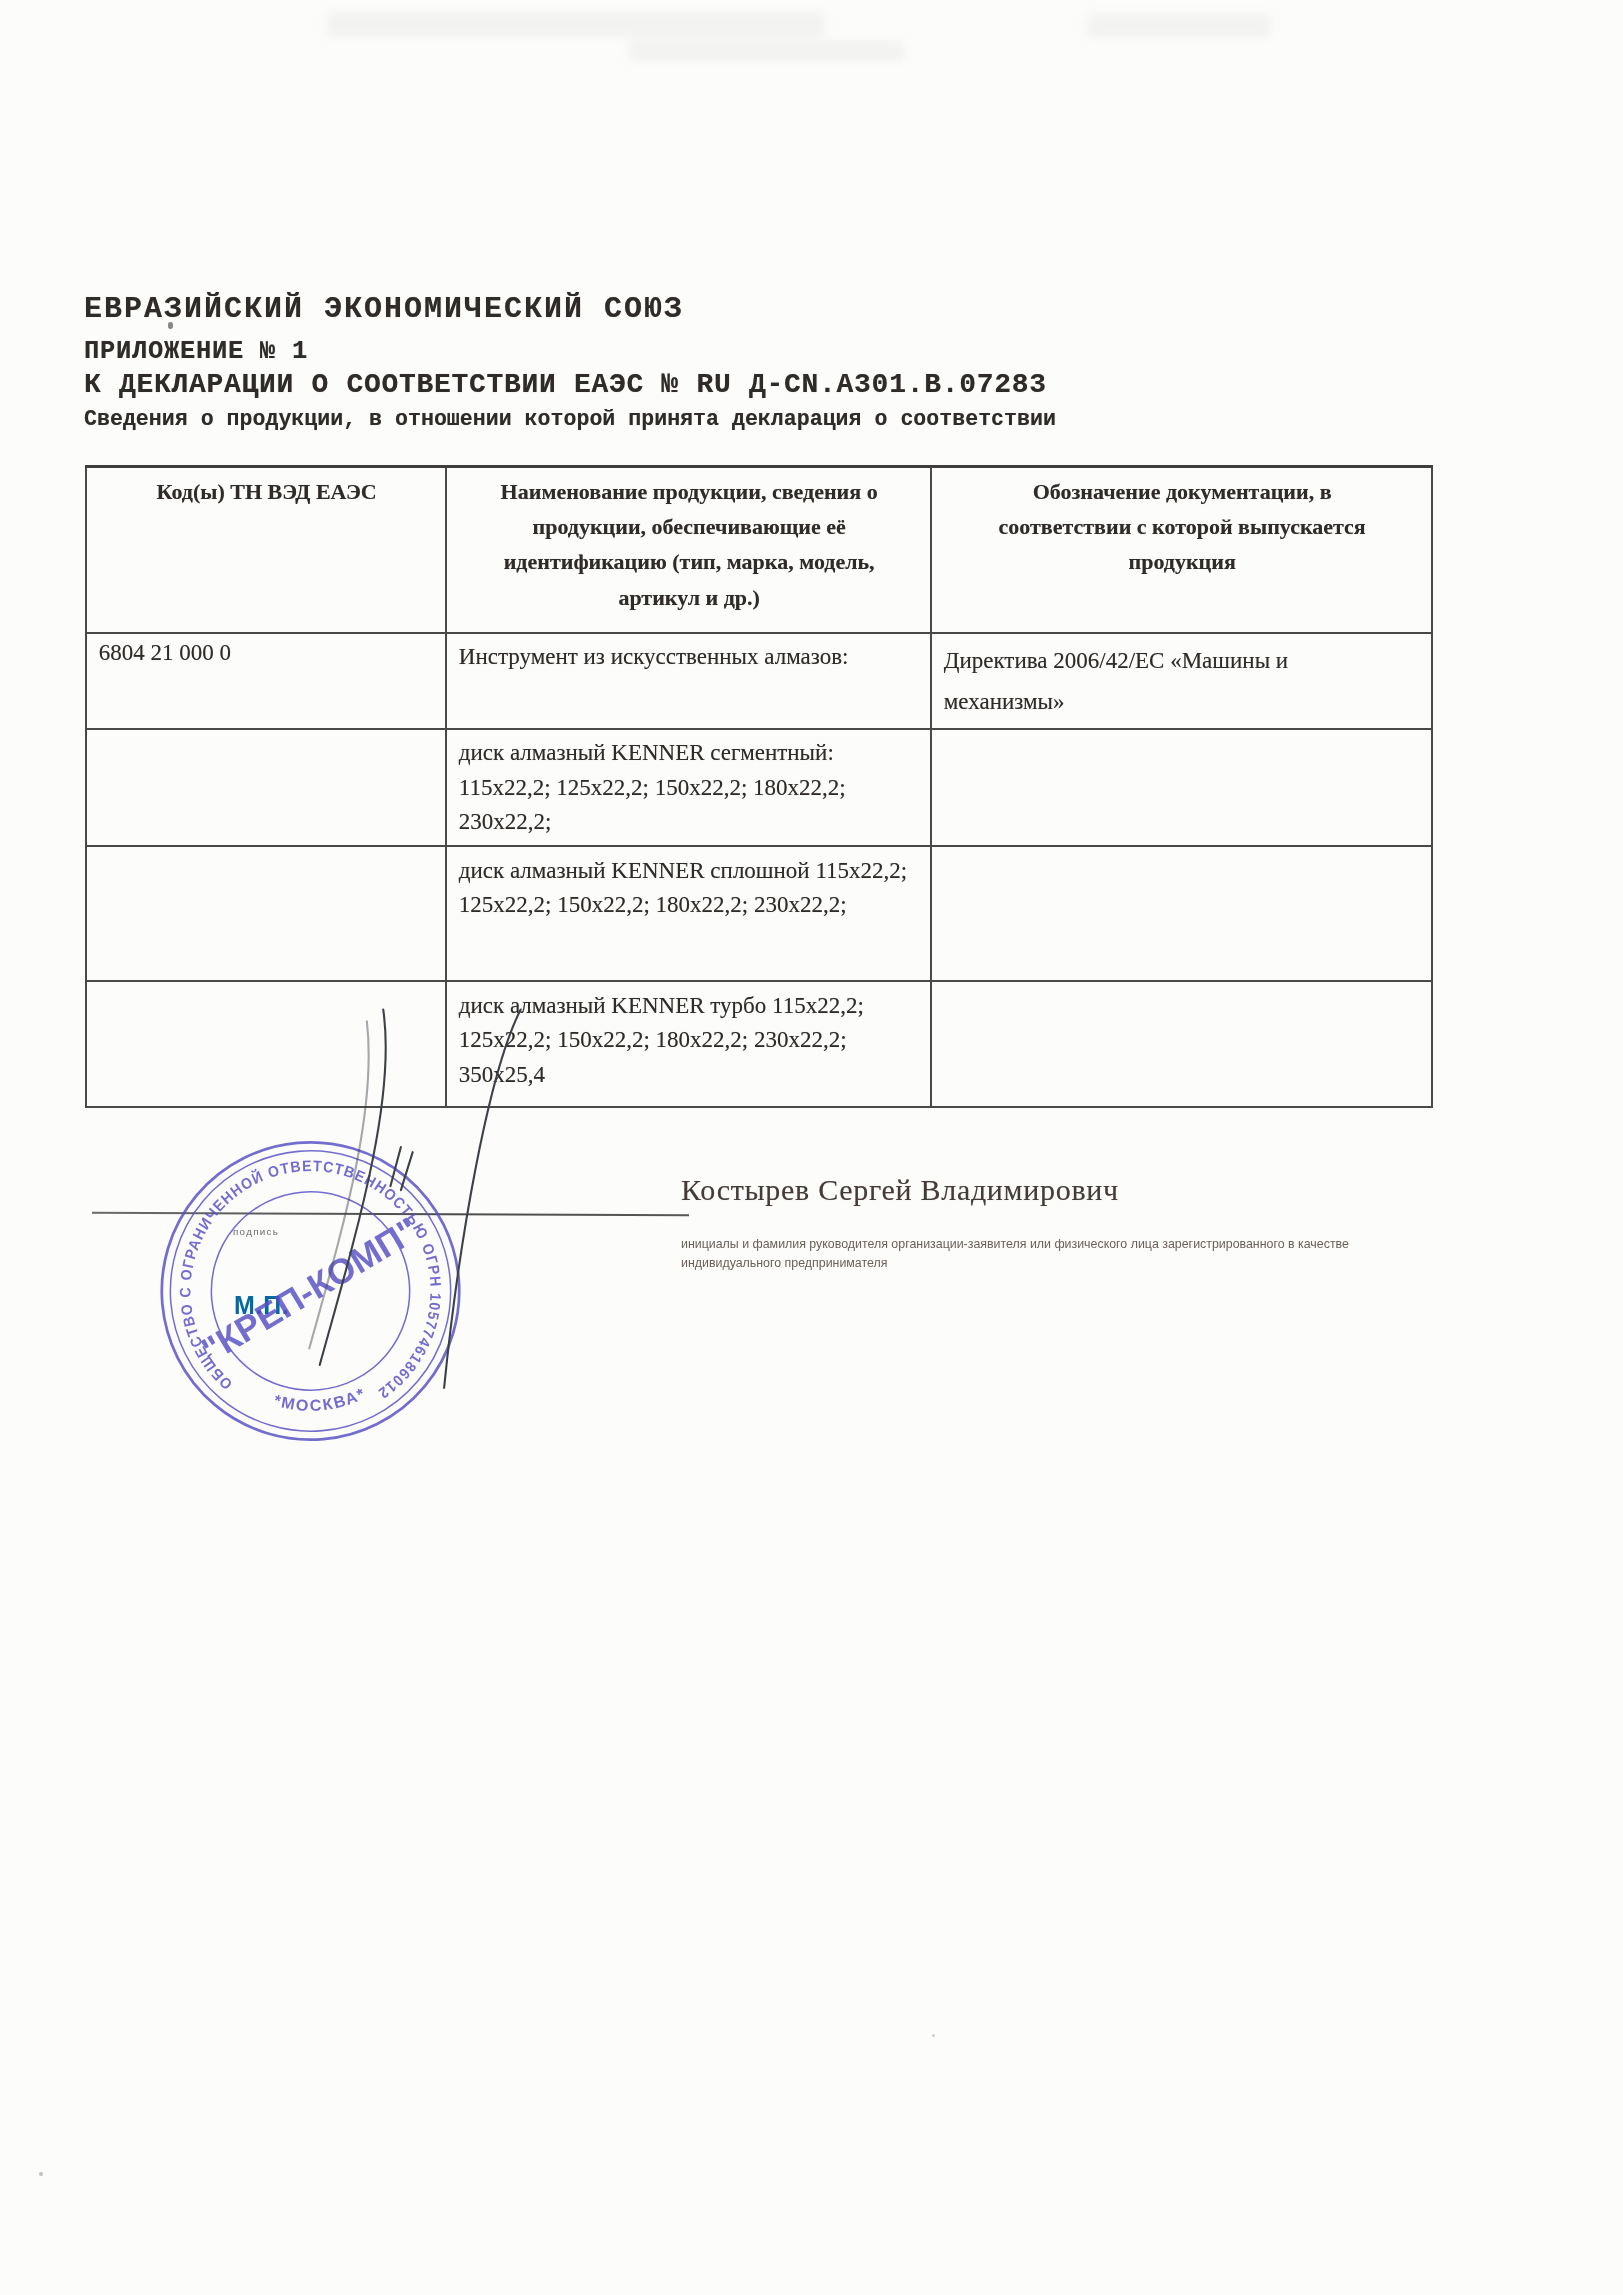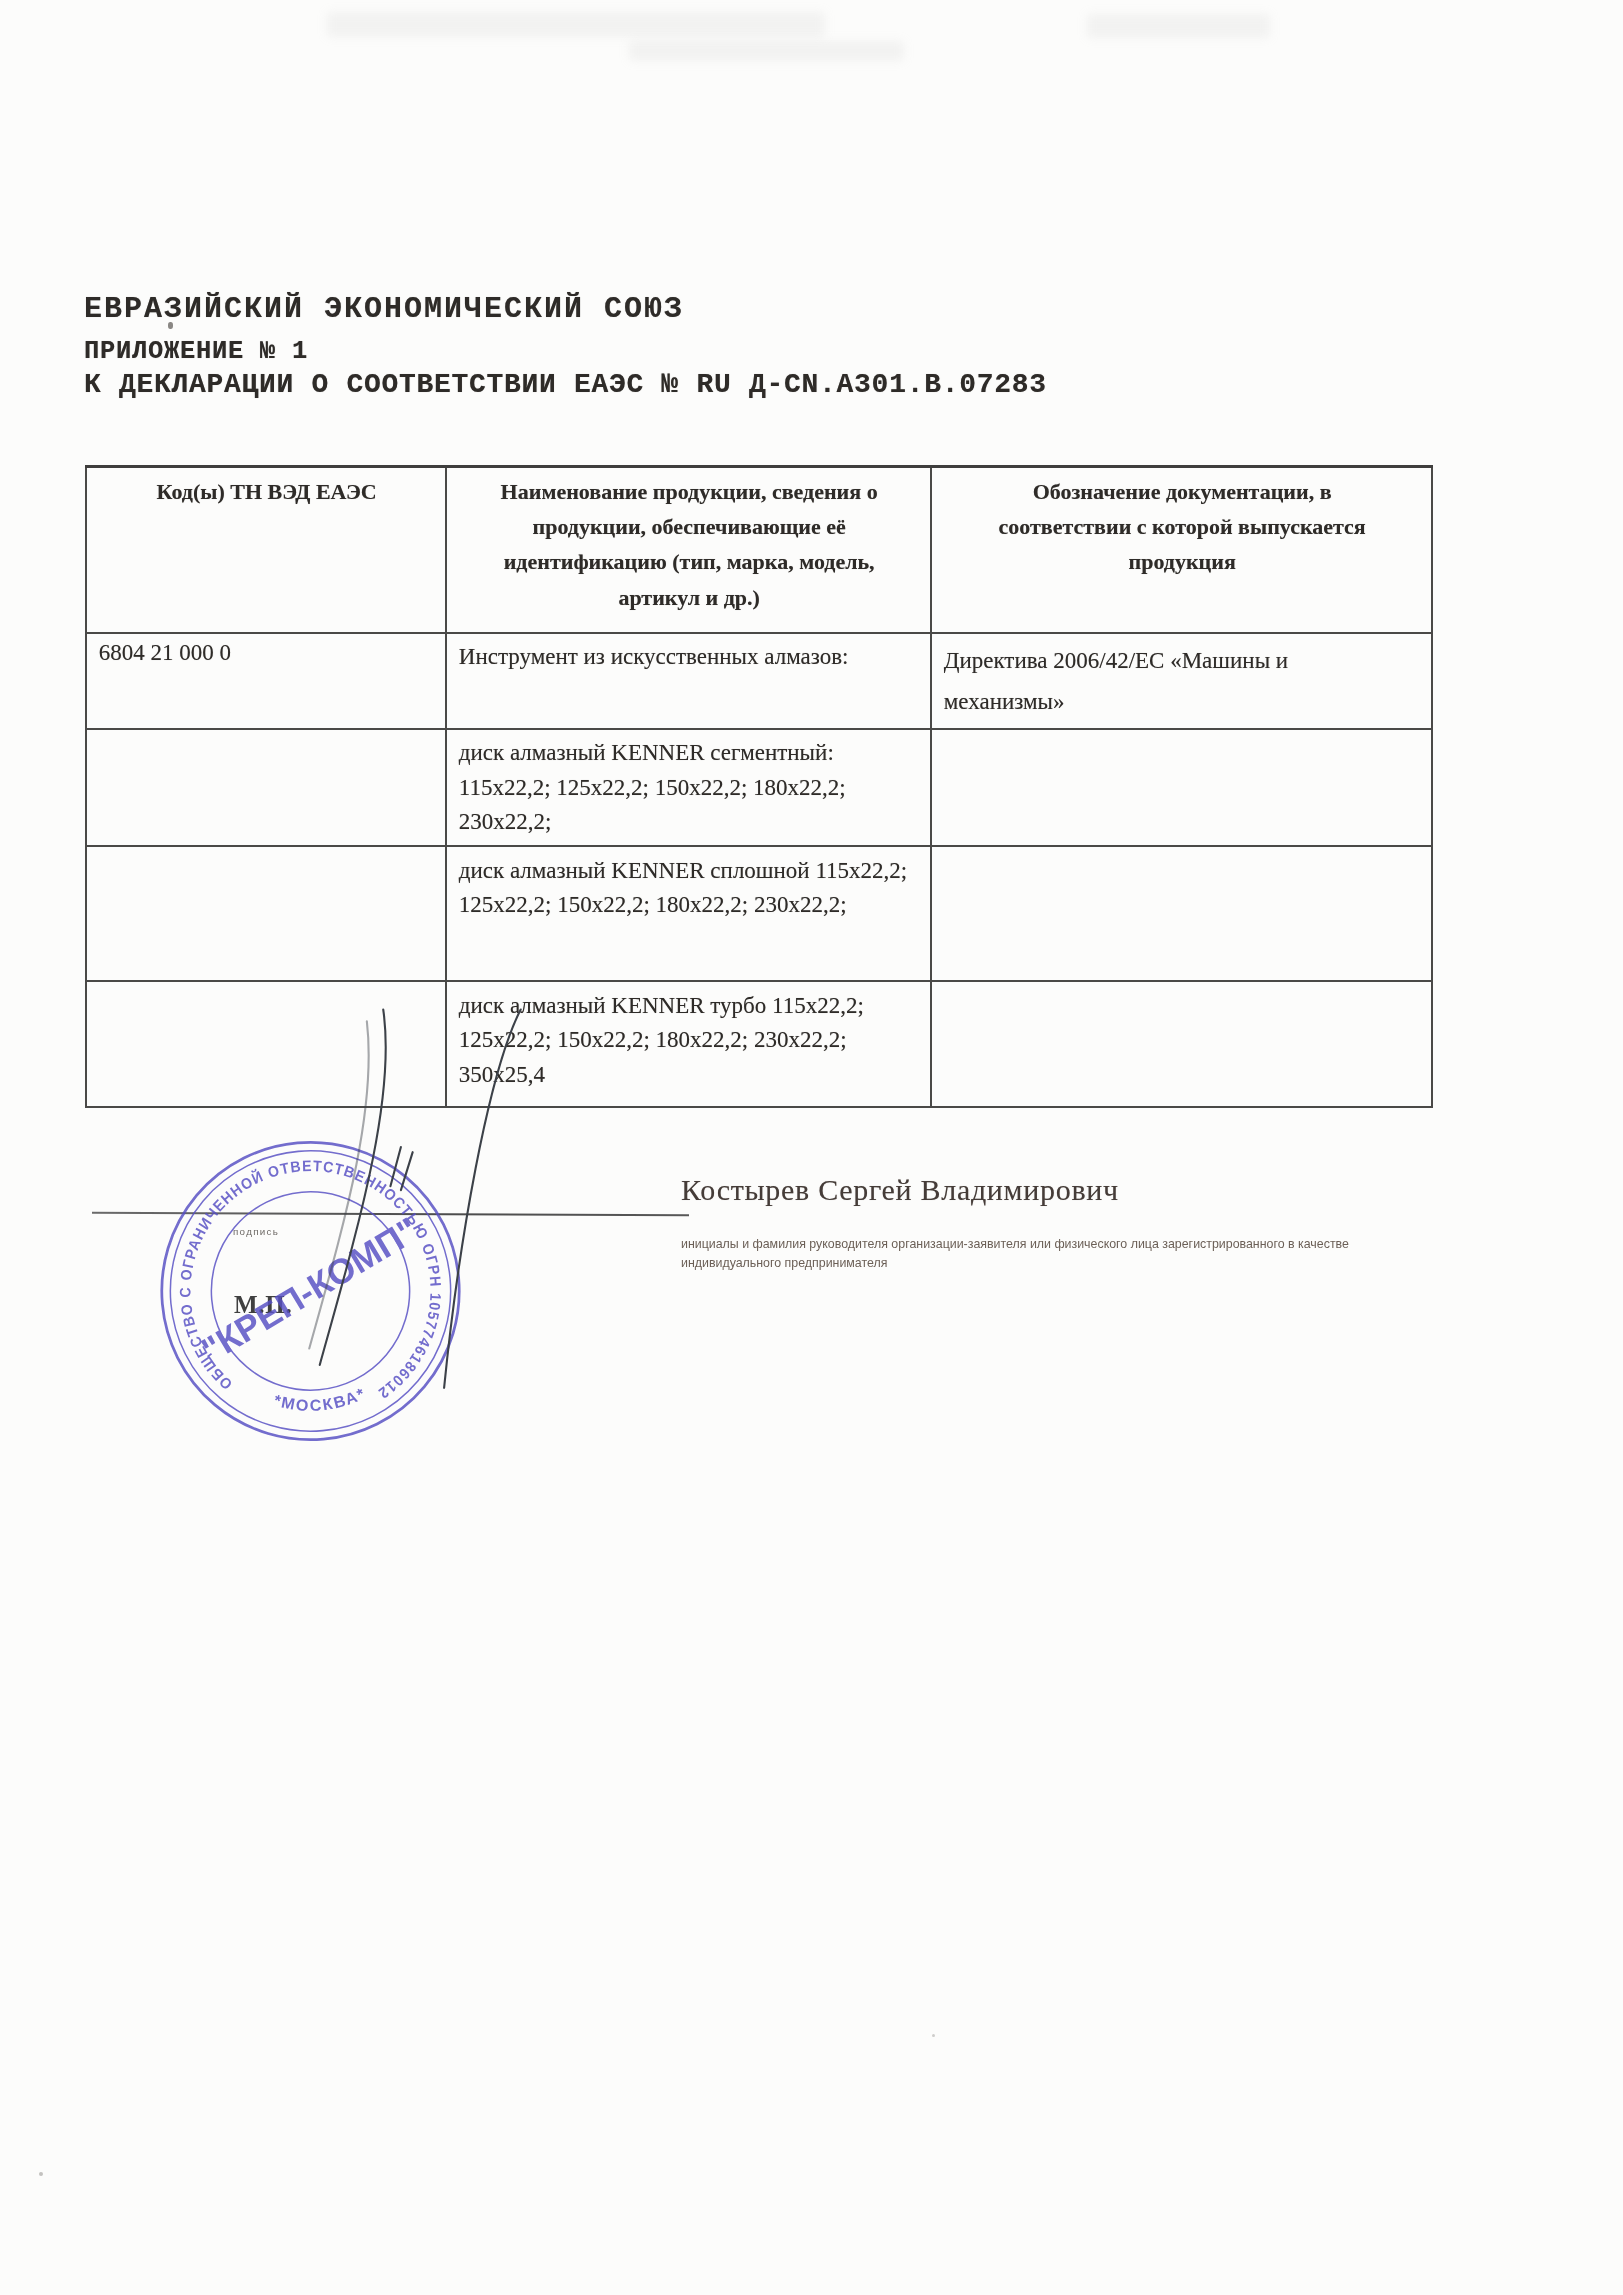--- a/index.html
+++ b/index.html
@@ -52,22 +52,22 @@
   td.cell-doc{line-height:1.8;}
   .doc-inner{max-width:406px;}
 
   
   .sig-line{position:absolute;left:92px;top:1213px;width:597px;height:2px;
     background:linear-gradient(to right,#6a6a6a,#4c4c4c 60%,#585858);transform:rotate(0.25deg);}
   .sig-caption{position:absolute;left:233px;top:1226px;
     font-family:"Liberation Sans","DejaVu Sans",sans-serif;
     font-size:9.8px;color:#6e6a66;letter-spacing:1.3px;}
   .mp{position:absolute;left:234px;top:1291px;
-    font-family:Liberation Serif, serif;
-    font-size:25px;font-weight:bold;color:#404040;letter-spacing:0.7px;}
+    font-family:Liberation Sans, sans-serif;
+    font-size:25px;font-weight:bold;color:#0369a1;letter-spacing:0.7px;}
   .holder-name{position:absolute;left:681px;top:1173px;
     font-size:30px;color:#453c38;letter-spacing:0.7px;text-shadow:0 0 0.7px rgba(70,60,55,.4);}
   .holder-note{position:absolute;left:681px;top:1235px;
     font-family:"Liberation Sans","DejaVu Sans",sans-serif;
     font-size:12.4px;color:#6b5f56;line-height:1.55;}
 
   
   .stamp{position:absolute;left:149px;top:1138px;width:323px;height:306px;
     transform:rotate(-5deg);opacity:.82;}
   .stamp text{font-family:"Liberation Sans","DejaVu Sans",sans-serif;}
@@ -81,20 +81,21 @@
 <div class="page">
 
   <div class="ghost" style="left:327px;top:11.8px;width:498px;height:25px;"></div>
   <div class="ghost" style="left:629px;top:41px;width:275px;height:19.6px;"></div>
   <div class="ghost" style="left:1087px;top:14.4px;width:183px;height:23.6px;"></div>
 
   <div class="title-block">
     <div class="t1">ЕВРАЗИЙСКИЙ ЭКОНОМИЧЕСКИЙ СОЮЗ</div>
     <div class="t2">ПРИЛОЖЕНИЕ № 1</div>
     <div class="t3">К ДЕКЛАРАЦИИ О СООТВЕТСТВИИ ЕАЭС № RU Д-CN.A301.B.07283</div>
+    <div class="t4">Сведения о продукции, в отношении которой принята декларация о соответствии</div>
   </div>
 
   <table class="decl">
     <colgroup>
         <col class="c1">
         <col class="c2">
         <col class="c3">
       </colgroup>
     <tbody>
       <tr class="hrow">

